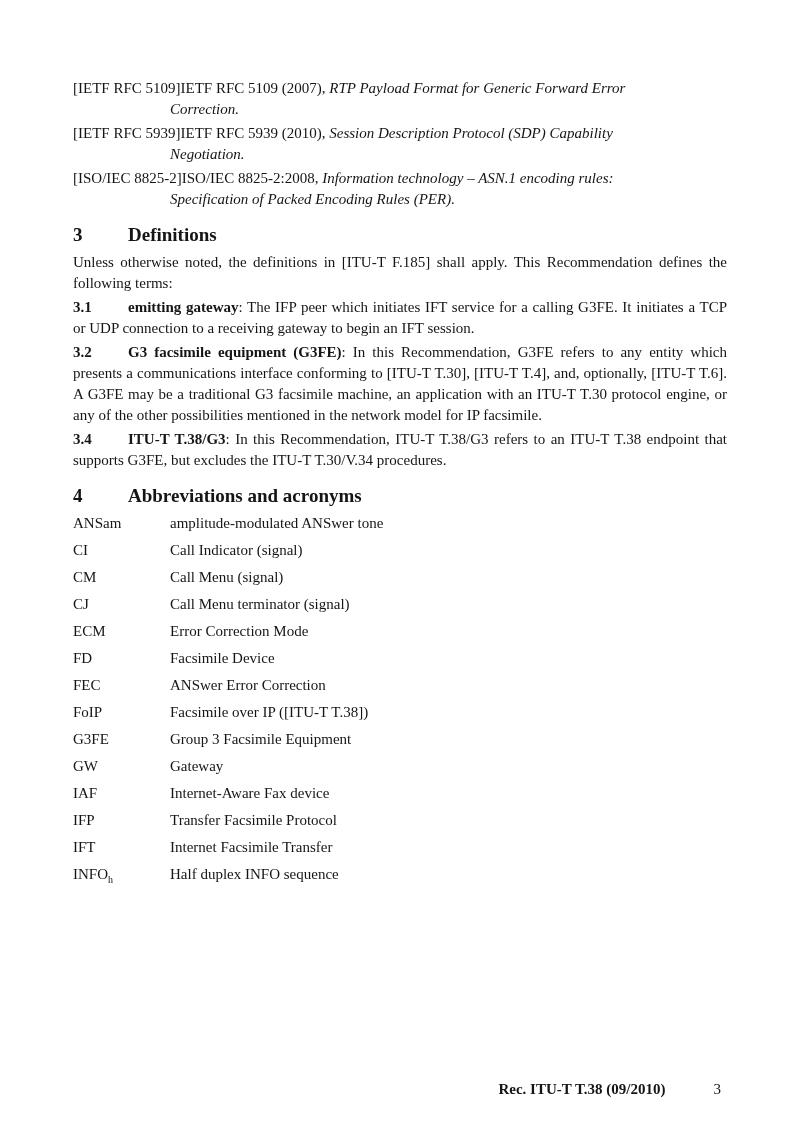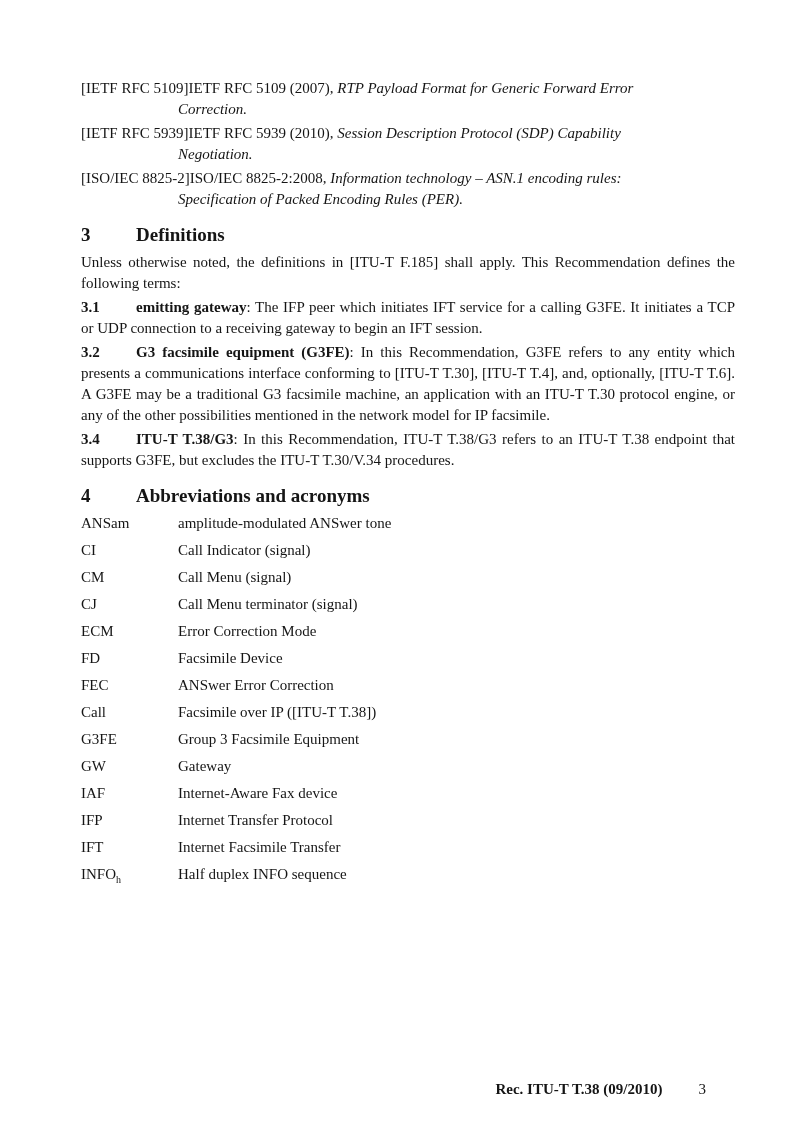--- a/index.html
+++ b/index.html
@@ -13,21 +13,21 @@
     height: 1132px;
     background: #ffffff;
     font-family: "Liberation Serif", "DejaVu Serif", serif;
     color: #151515;
     font-size: 15px;
     line-height: 21px;
     overflow: hidden;
   }
   .content {
     position: absolute;
-    left: 81px;
+    left: 73px;
     top: 78px;
     width: 654px;
   }
   
   .ref {
     margin: 0 0 3px 0;
     width: 557px;
     box-sizing: border-box;
     padding-left: 97px;
   }
@@ -66,27 +66,27 @@
     display: inline-block;
     width: 97px;
     font-family: Liberation Serif, serif;
   }
   sub {
     font-size: 10px;
     line-height: 0;
   }
   .footer {
     position: absolute;
-    left: 56px;
+    left: 71px;
     top: 1079px;
     width: 650px;
     display: flex;
     justify-content: flex-end;
     align-items: flex-start;
-    gap: 36px;
+    gap: 48px;
   }
   .doc-ref {
     font-weight: bold;
     font-size: 15px;
   }
   .page-num {
     font-weight: normal;
     font-size: 15px;
   }
 </style>
@@ -116,25 +116,25 @@
 
 
     <div class="abbr-list" id="abbr-rows">
         <div class="abbr-row"><span class="abbr-term">ANSam</span><span>amplitude-modulated ANSwer tone</span></div>
         <div class="abbr-row"><span class="abbr-term">CI</span><span>Call Indicator (signal)</span></div>
         <div class="abbr-row"><span class="abbr-term">CM</span><span>Call Menu (signal)</span></div>
         <div class="abbr-row"><span class="abbr-term">CJ</span><span>Call Menu terminator (signal)</span></div>
         <div class="abbr-row"><span class="abbr-term">ECM</span><span>Error Correction Mode</span></div>
         <div class="abbr-row"><span class="abbr-term">FD</span><span>Facsimile Device</span></div>
         <div class="abbr-row"><span class="abbr-term">FEC</span><span>ANSwer Error Correction</span></div>
-        <div class="abbr-row"><span class="abbr-term">Call</span><span>Facsimile over IP ([ITU-T T.38])</span></div>
+        <div class="abbr-row"><span class="abbr-term">FoIP</span><span>Facsimile over IP ([ITU-T T.38])</span></div>
         <div class="abbr-row"><span class="abbr-term">G3FE</span><span>Group 3 Facsimile Equipment</span></div>
         <div class="abbr-row"><span class="abbr-term">GW</span><span>Gateway</span></div>
         <div class="abbr-row"><span class="abbr-term">IAF</span><span>Internet-Aware Fax device</span></div>
-        <div class="abbr-row"><span class="abbr-term">IFP</span><span>Internet Transfer Protocol</span></div>
+        <div class="abbr-row"><span class="abbr-term">IFP</span><span>Transfer Facsimile Protocol</span></div>
         <div class="abbr-row"><span class="abbr-term">IFT</span><span>Internet Facsimile Transfer</span></div>
         <div class="abbr-row"><span class="abbr-term">INFO<sub>h</sub></span><span>Half duplex INFO sequence</span></div>
       </div>
 
   </div>
 
   <div class="footer">
     <span class="doc-ref">Rec. ITU-T T.38 (09/2010)</span>
     <span class="page-num">3</span>
   </div>

